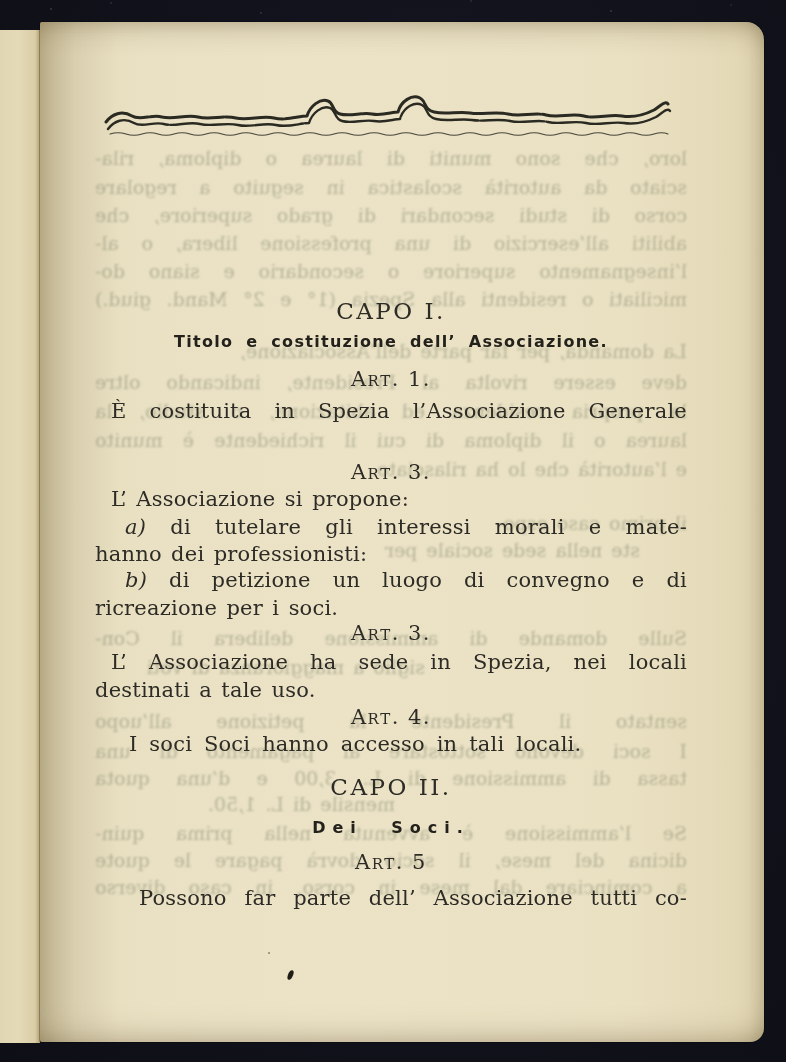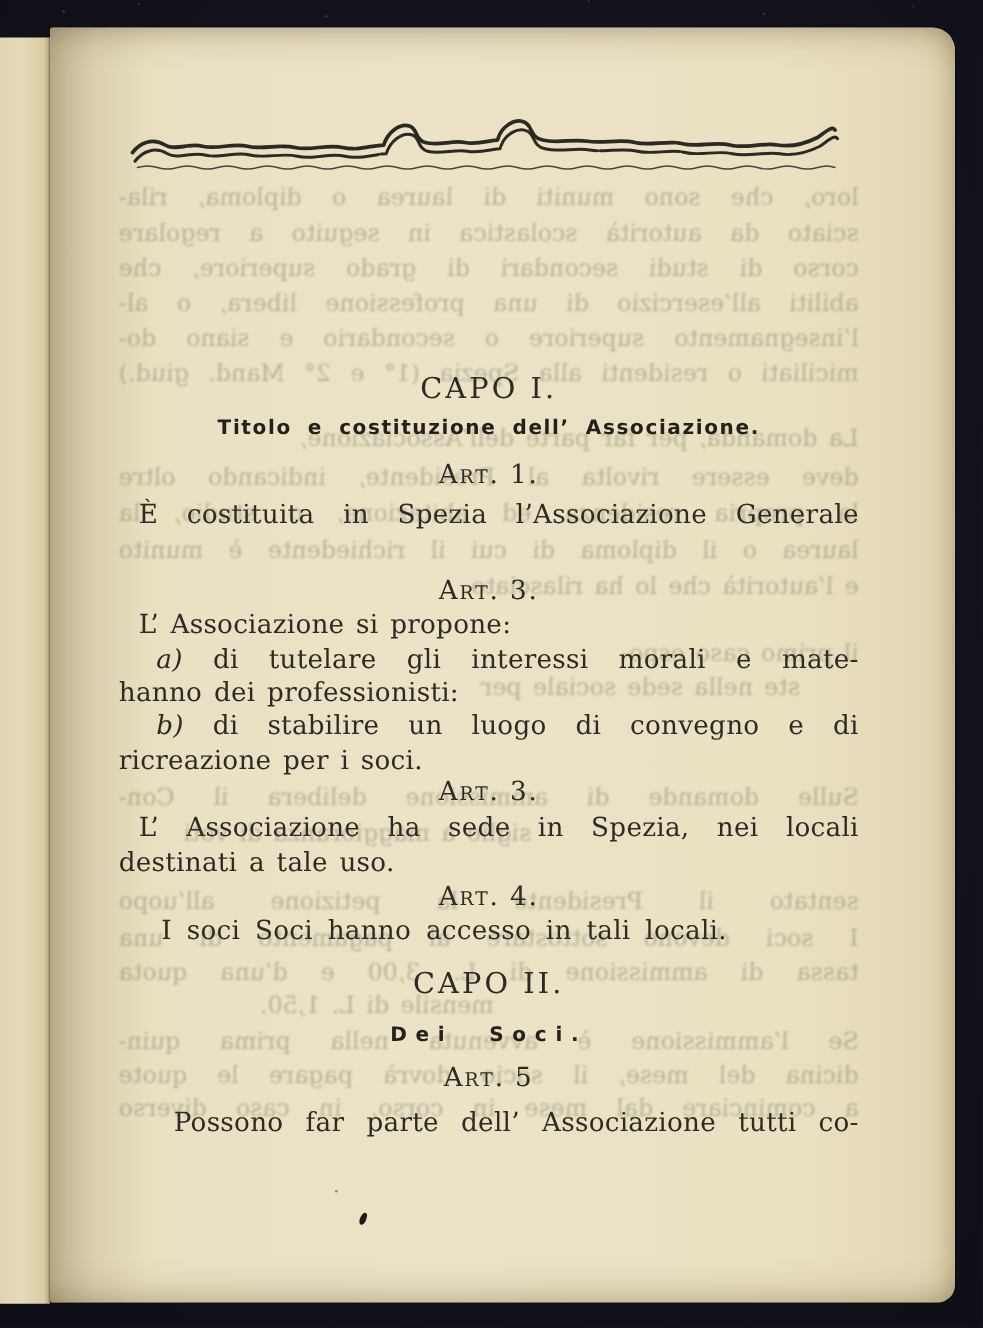--- a/index.html
+++ b/index.html
@@ -108,21 +108,21 @@
     <div class="capo" style="top:297px">CAPO I.</div>
     <div class="bold-head" style="top:329px">Titolo e costituzione dell’ Associazione.</div>
 
     <div class="artlbl" style="top:366px">Art. 1.</div>
     <div class="tl just ind16" style="top:398px">È costituita in Spezia l’Associazione Generale</div>
 
     <div class="artlbl" style="top:459px">Art. 3.</div>
     <div class="tl ind16" style="top:486px">L’ Associazione si propone:</div>
     <div class="tl just ind30" style="top:514px"><span class="it">a)</span> <span>di tutelare gli interessi morali e mate-</span></div>
     <div class="tl" style="top:541px">hanno dei professionisti:</div>
-    <div class="tl just ind30" style="top:567px"><span class="it">b)</span> <span>di stabilire un luogo di convegno e di</span></div>
+    <div class="tl just ind30" style="top:567px"><span class="it">b)</span> <span>di petizione un luogo di convegno e di</span></div>
     <div class="tl" style="top:595px">ricreazione per i soci.</div>
 
     <div class="artlbl" style="top:620px">Art. 3.</div>
     <div class="tl just ind16" style="top:649px">L’ Associazione ha sede in Spezia, nei locali</div>
     <div class="tl" style="top:677px">destinati a tale uso.</div>
 
     <div class="artlbl" style="top:704px">Art. 4.</div>
     <div class="tl ind34" style="top:731px;word-spacing:5px">I soci Soci hanno accesso in tali locali.</div>
 
     <div class="capo" style="top:773px">CAPO II.</div>

